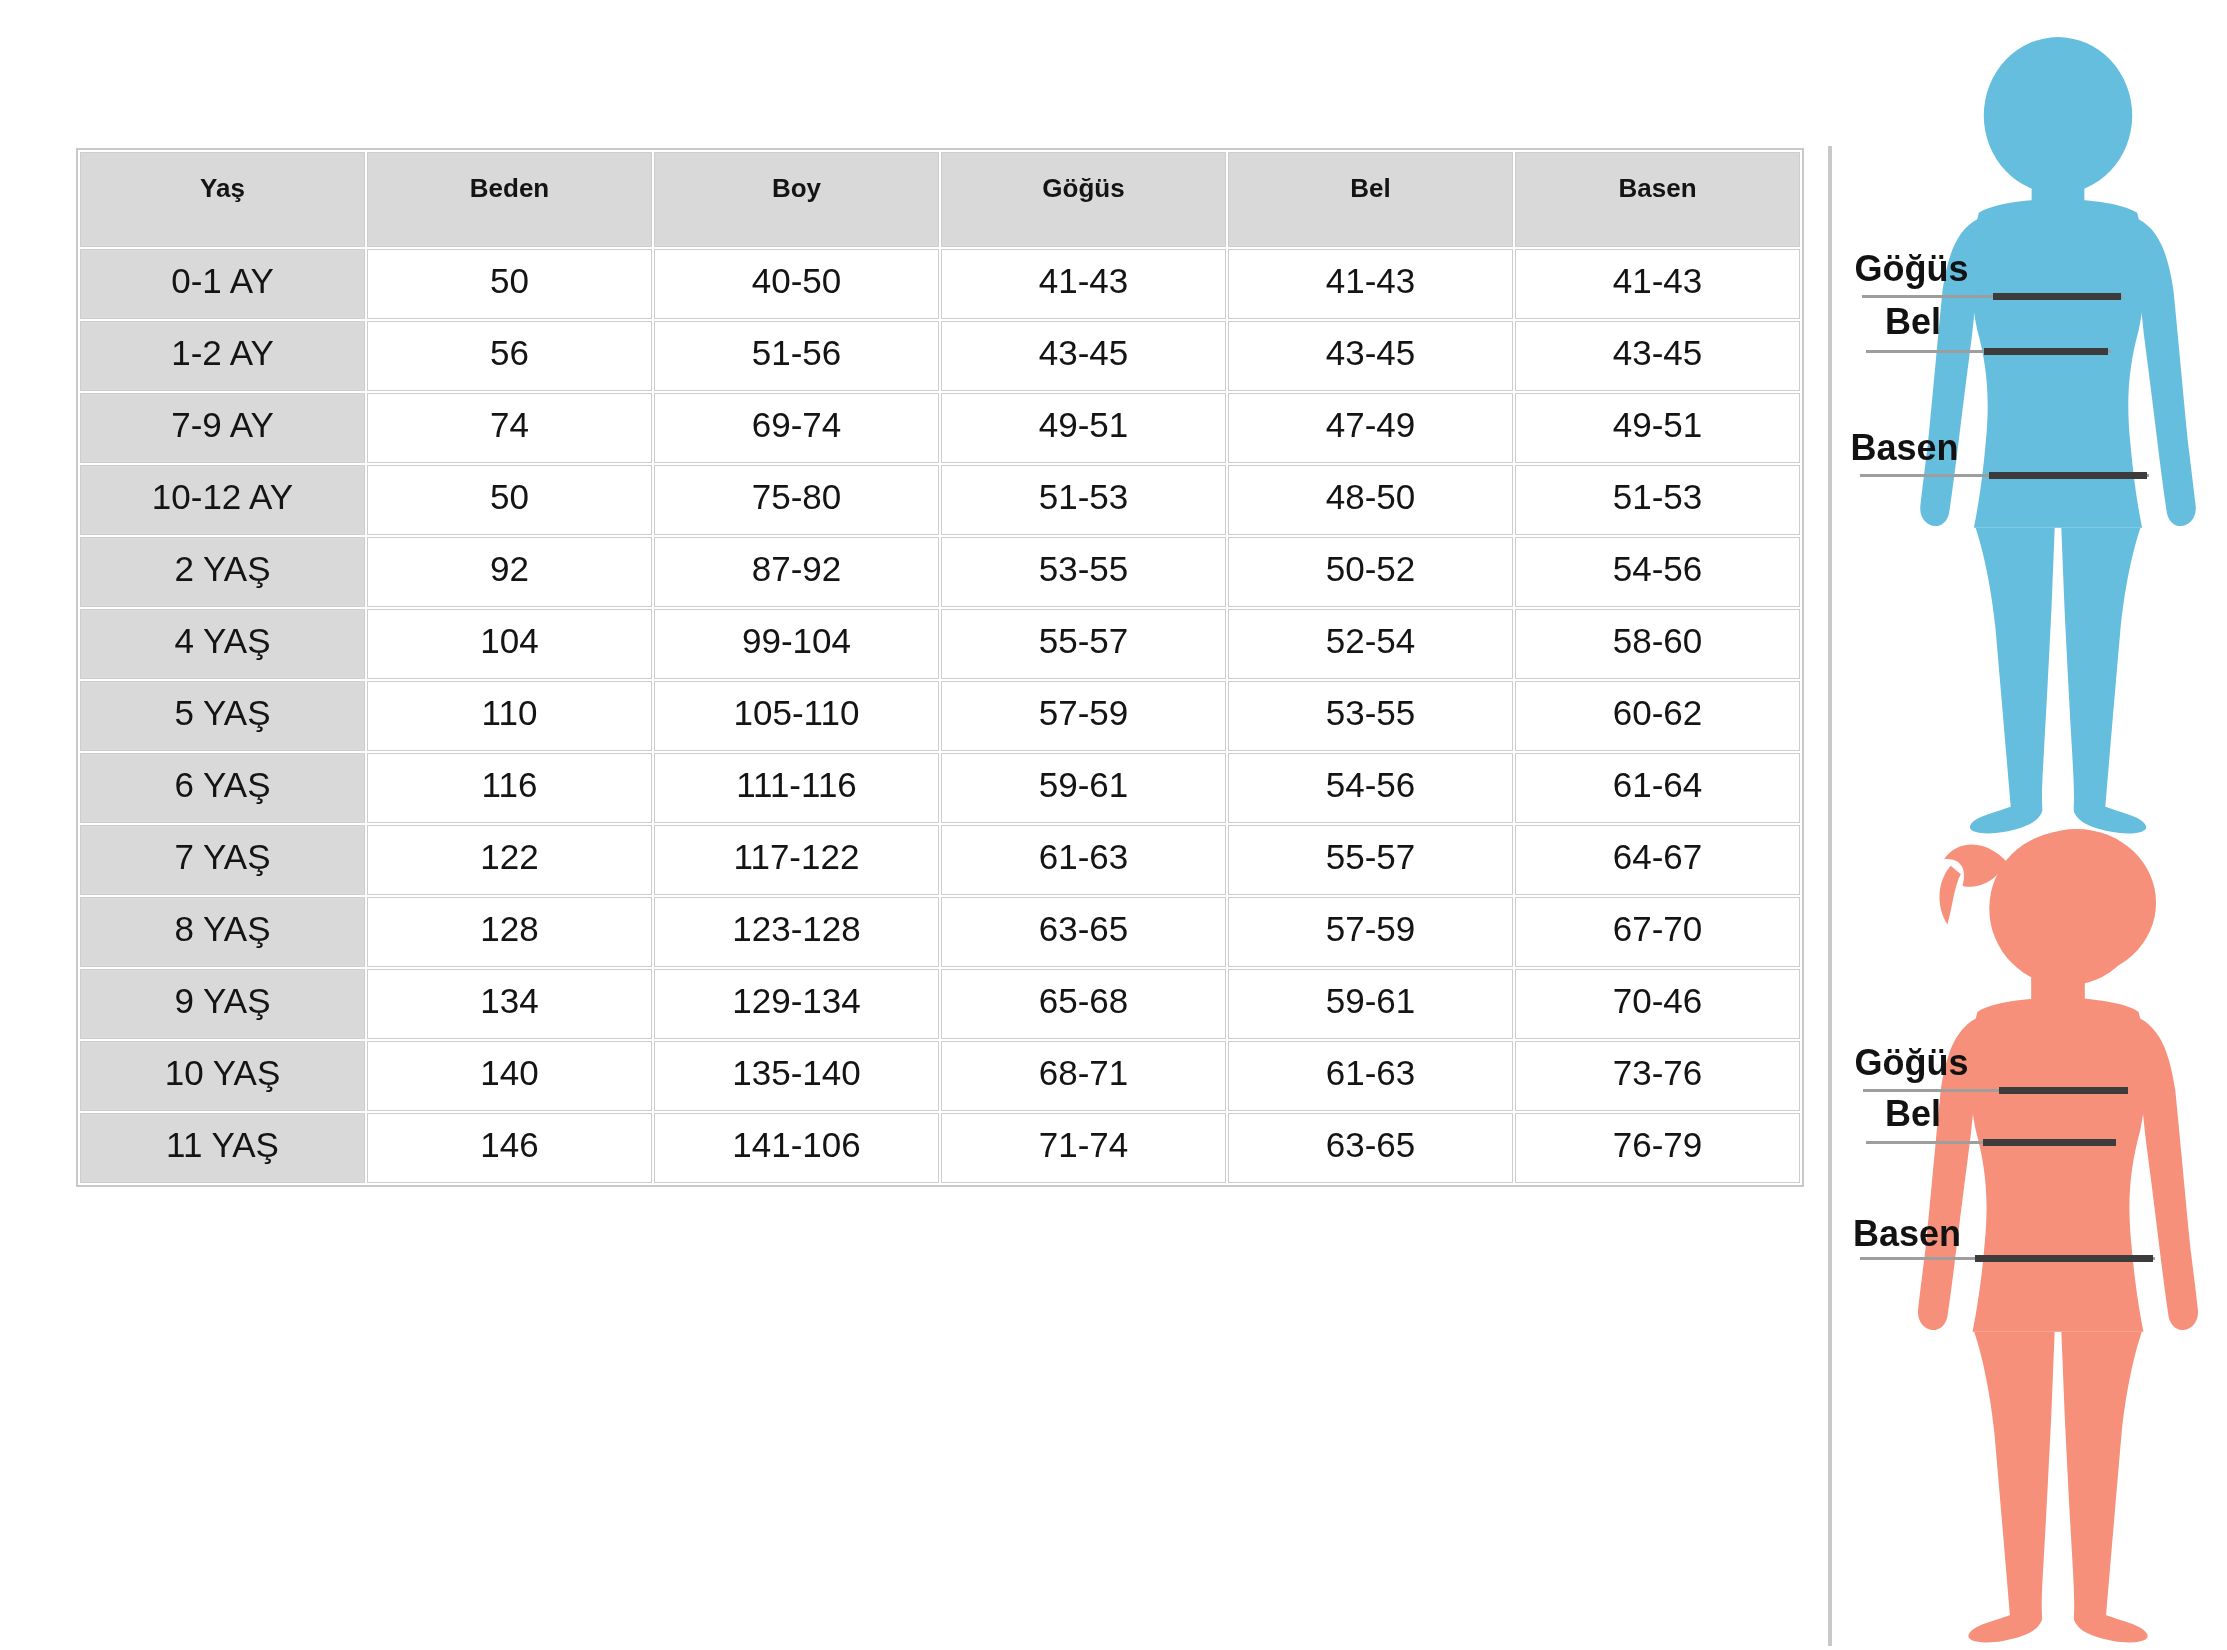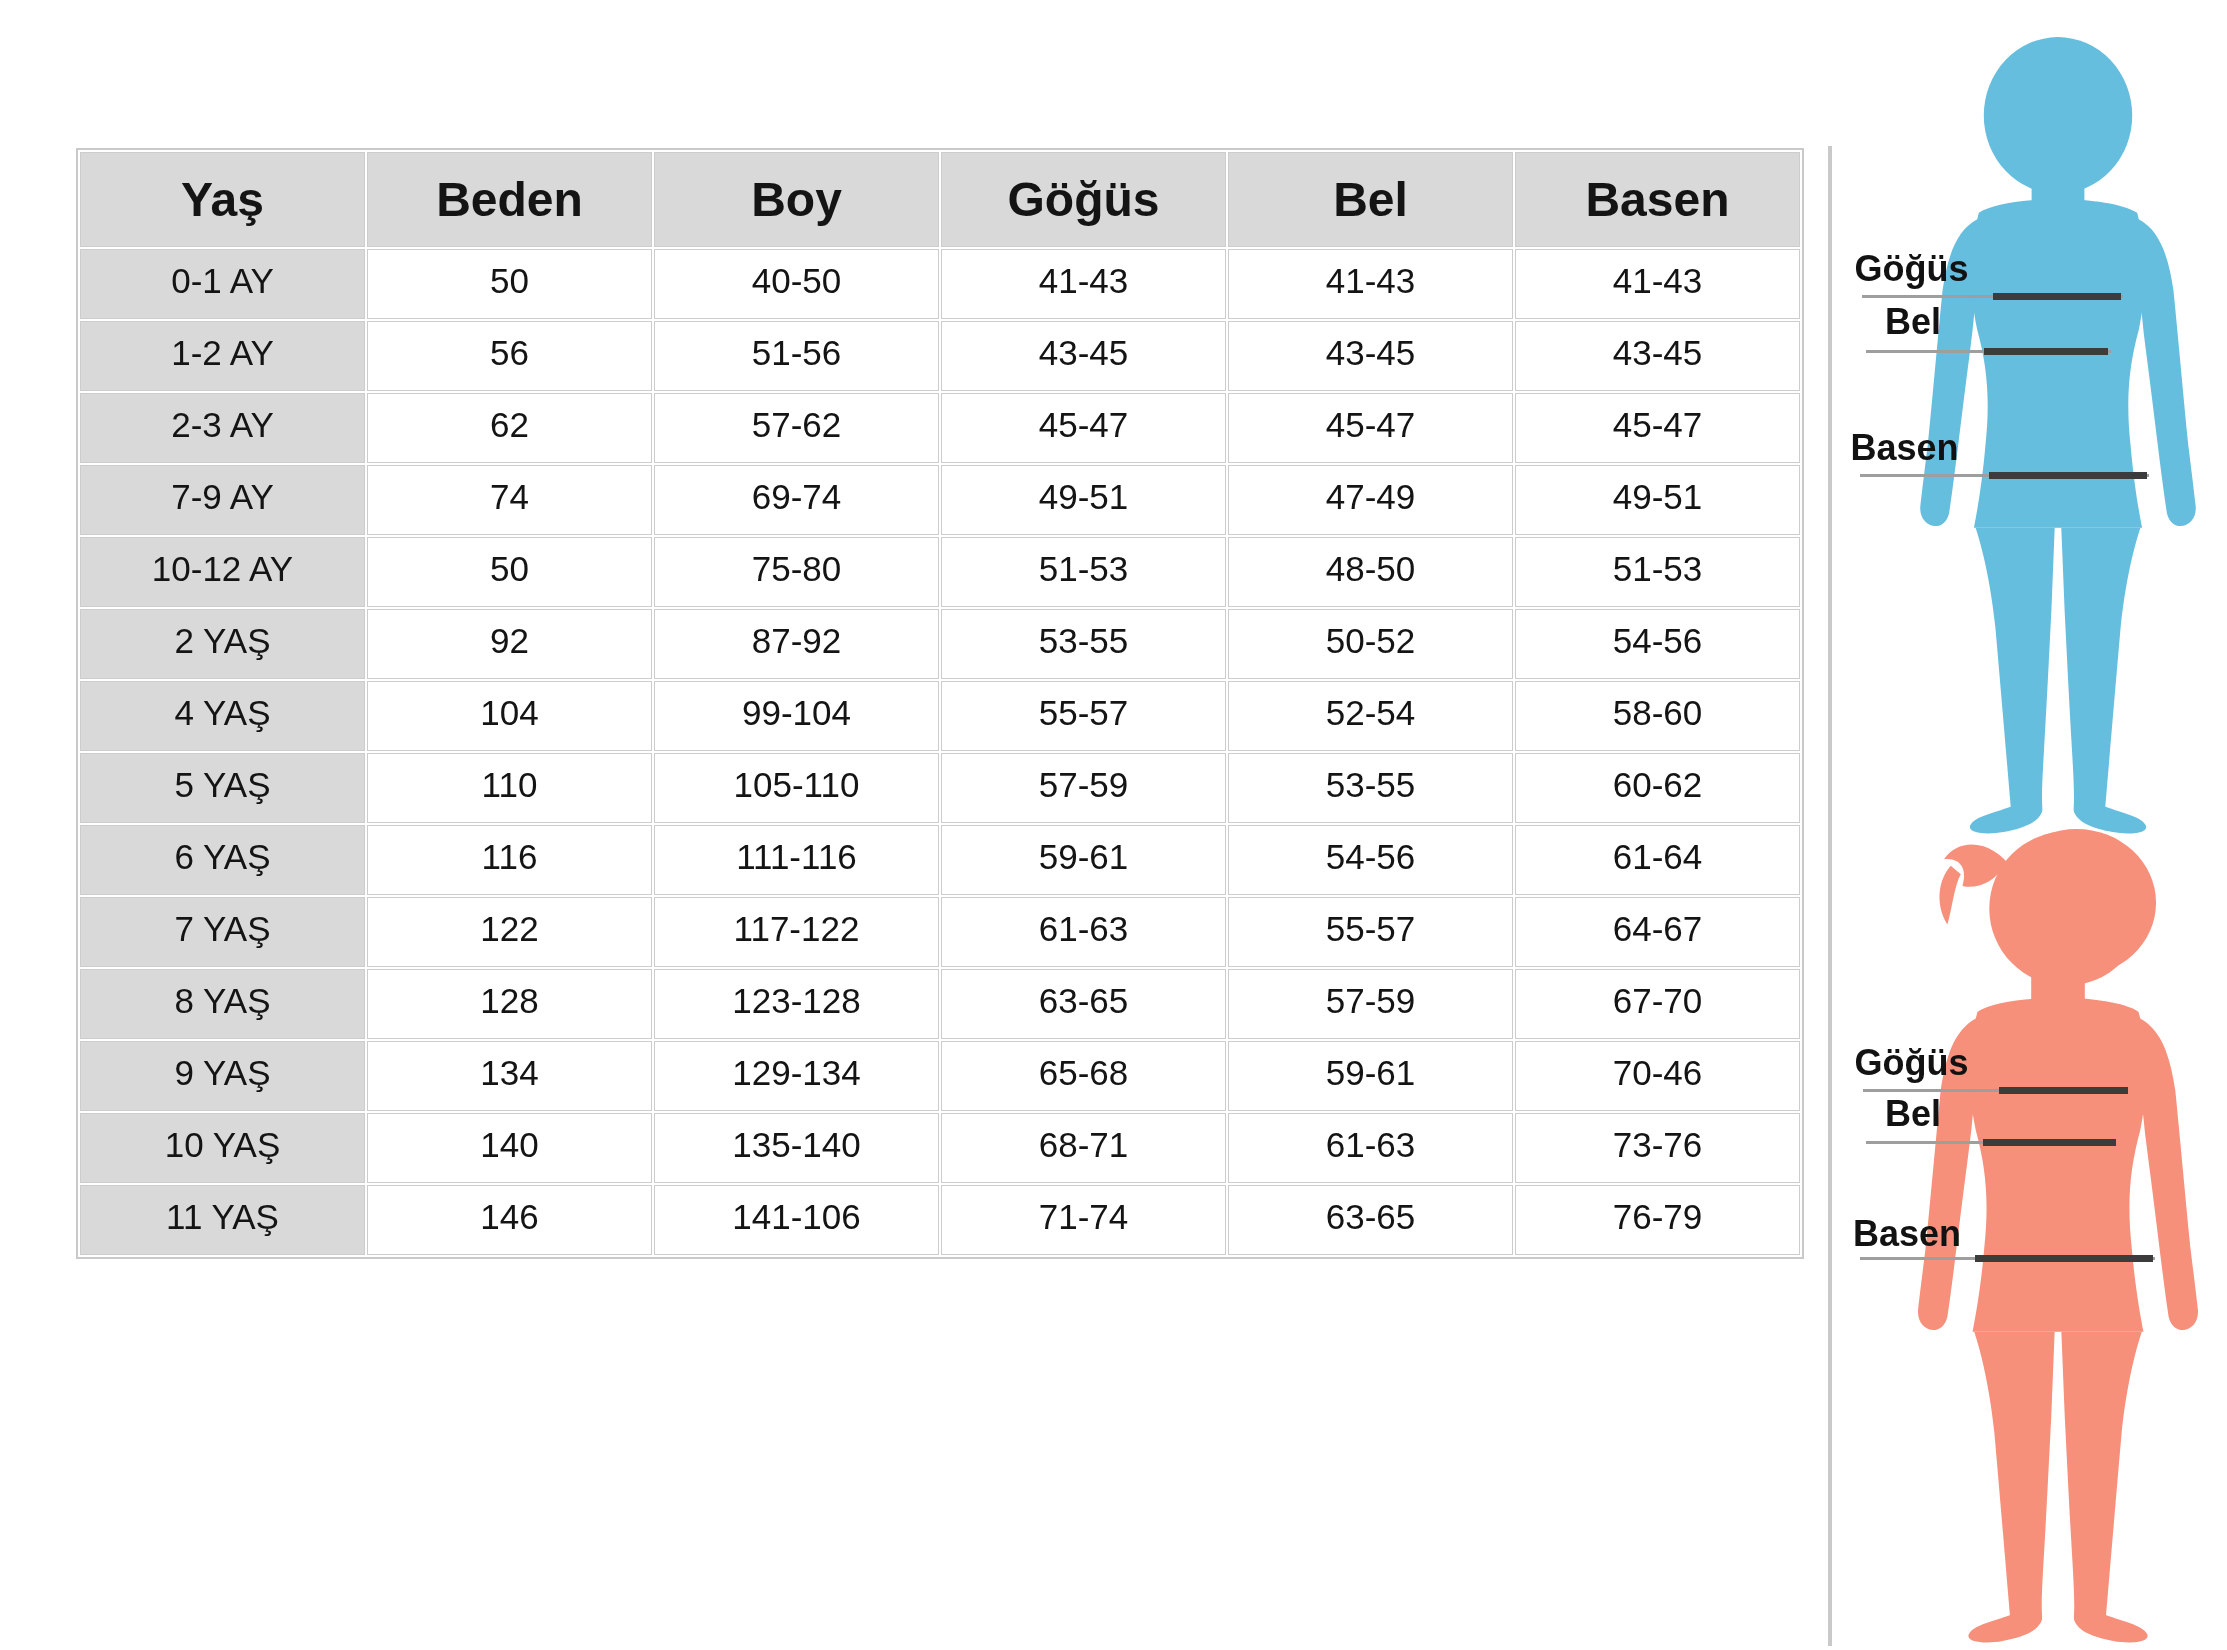--- a/index.html
+++ b/index.html
@@ -17,21 +17,21 @@
     table-layout:fixed;
   }
   table.sizes th, table.sizes td {
     width:285px; border:1.7px solid #cdcdcd;
     text-align:center; vertical-align:top;
     font-size:35px; line-height:1.05;
     padding:13.3px 3.3px 0 3.3px; letter-spacing:0;
   }
   table.sizes thead th {
     height:95px; background:#d9d9d9;
-    font-weight:bold; font-size:48px; padding-top:21.6px;
+    font-weight:bold; font-size:26px; padding-top:21.6px;
   }
   table.sizes tbody th.rowhead {
     background:#d9d9d9; font-weight:normal;
   }
   table.sizes tbody th, table.sizes tbody td { height:70px; }
   table.sizes tbody td { background:#ffffff; }
 
   
   .vdivider {
     position:absolute; left:1828px; top:146px; width:4.1px; height:1500px;
@@ -78,28 +78,20 @@
         <td>41-43</td>
         <td>41-43</td>
       </tr>
       <tr>
         <th class="rowhead">1-2 AY</th>
         <td>56</td>
         <td>51-56</td>
         <td>43-45</td>
         <td>43-45</td>
         <td>43-45</td>
-      </tr>
-      <tr>
-        <th class="rowhead">2-3 AY</th>
-        <td>62</td>
-        <td>57-62</td>
-        <td>45-47</td>
-        <td>45-47</td>
-        <td>45-47</td>
       </tr>
       <tr>
         <th class="rowhead">7-9 AY</th>
         <td>74</td>
         <td>69-74</td>
         <td>49-51</td>
         <td>47-49</td>
         <td>49-51</td>
       </tr>
       <tr>

